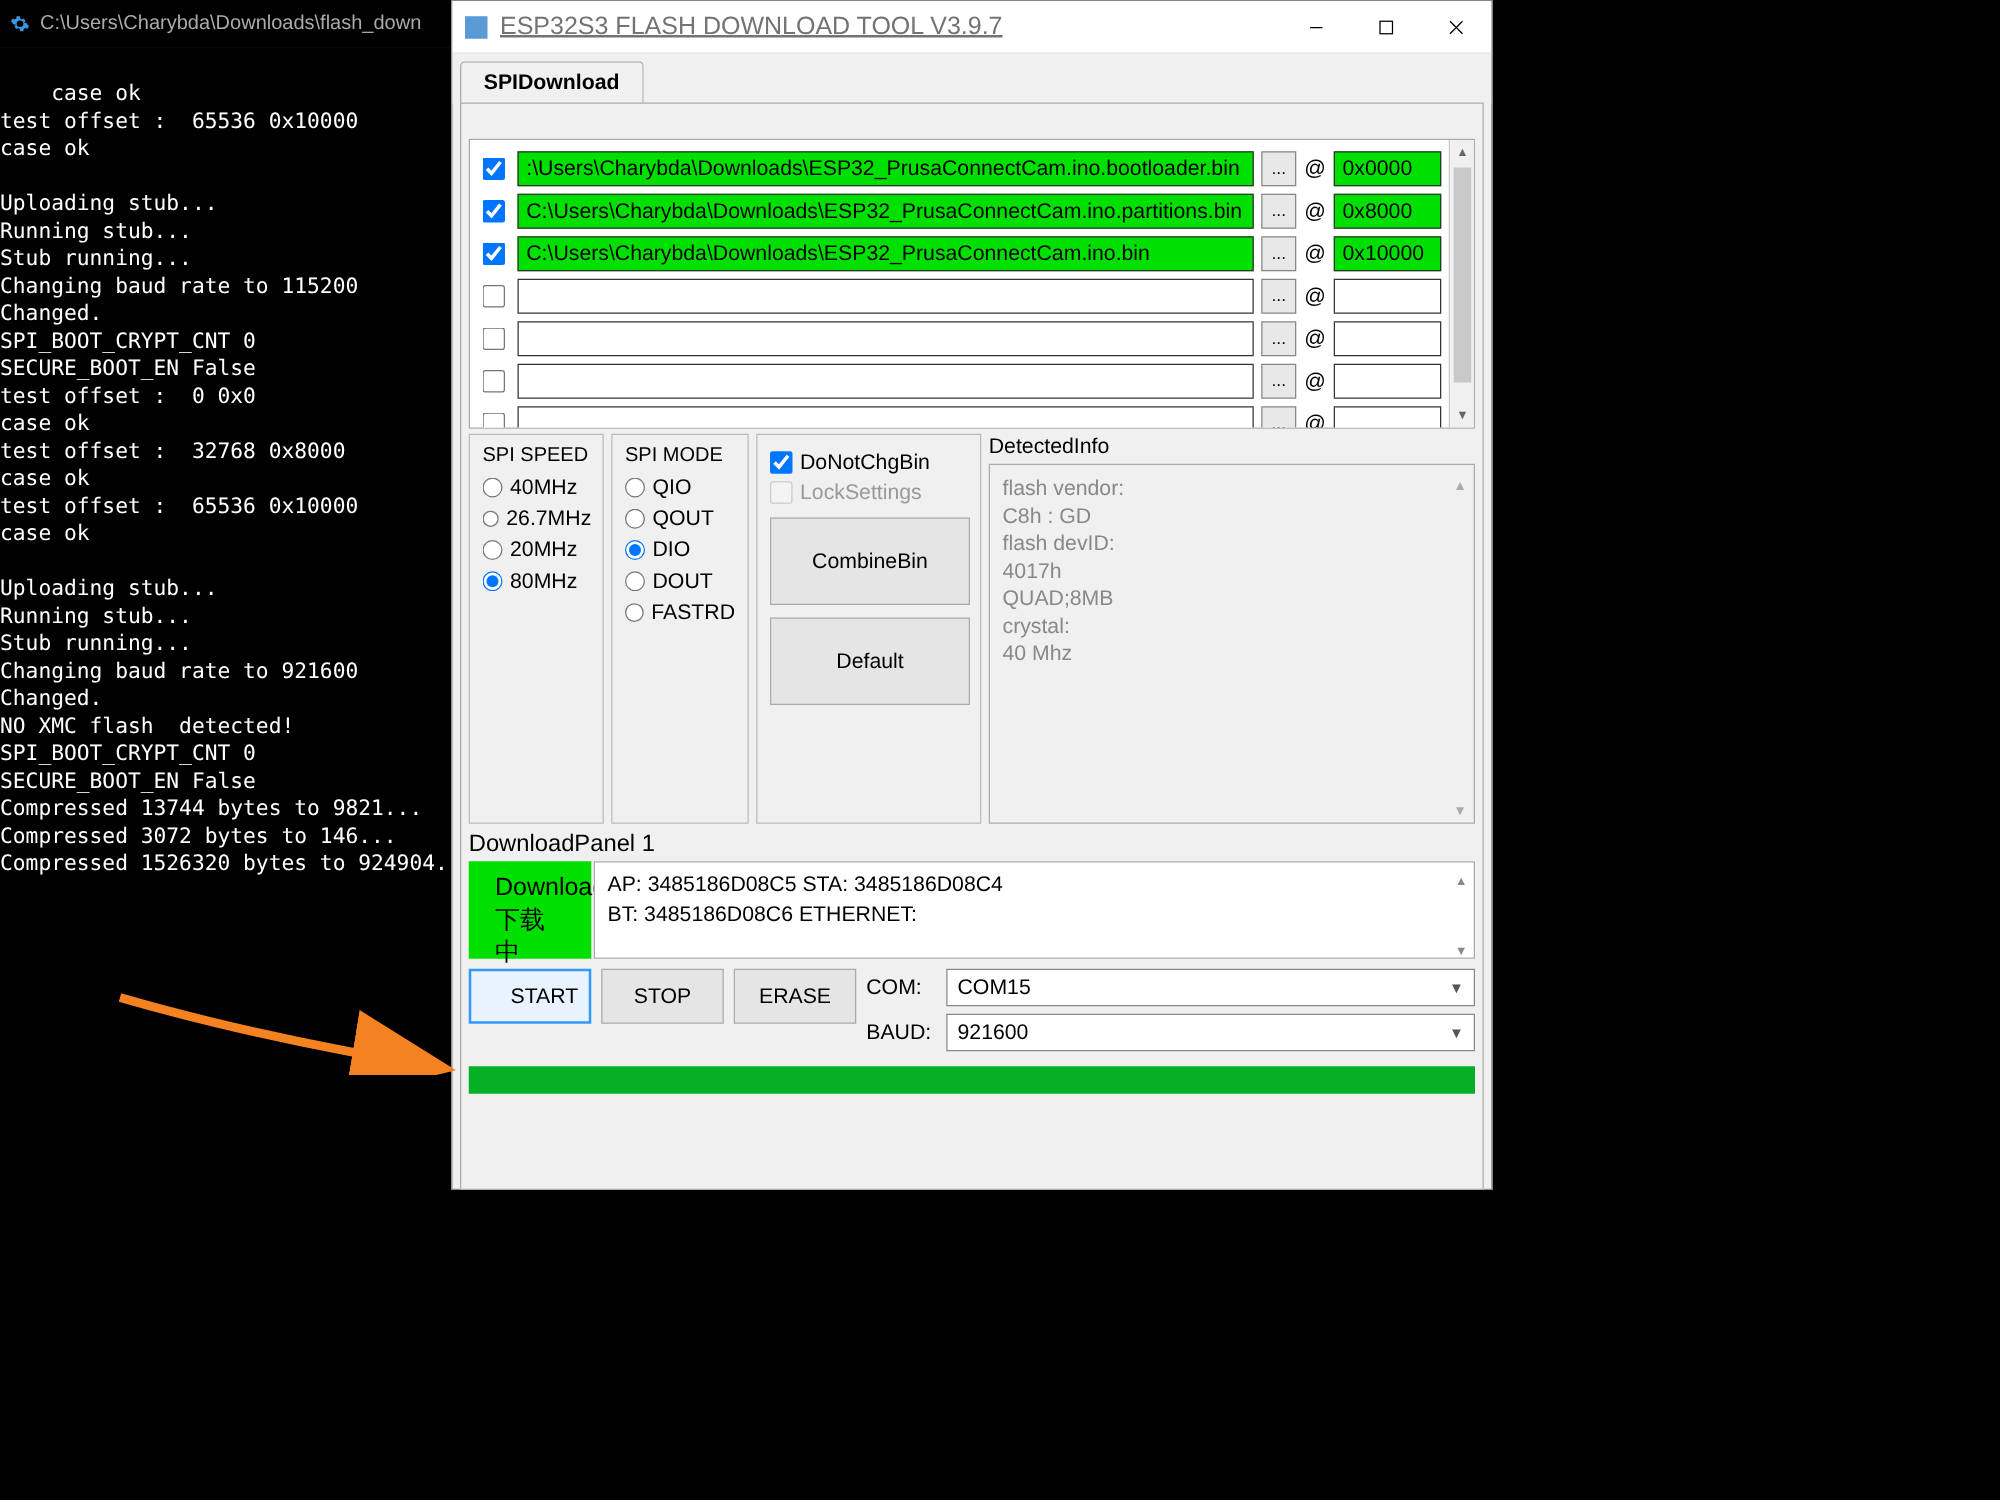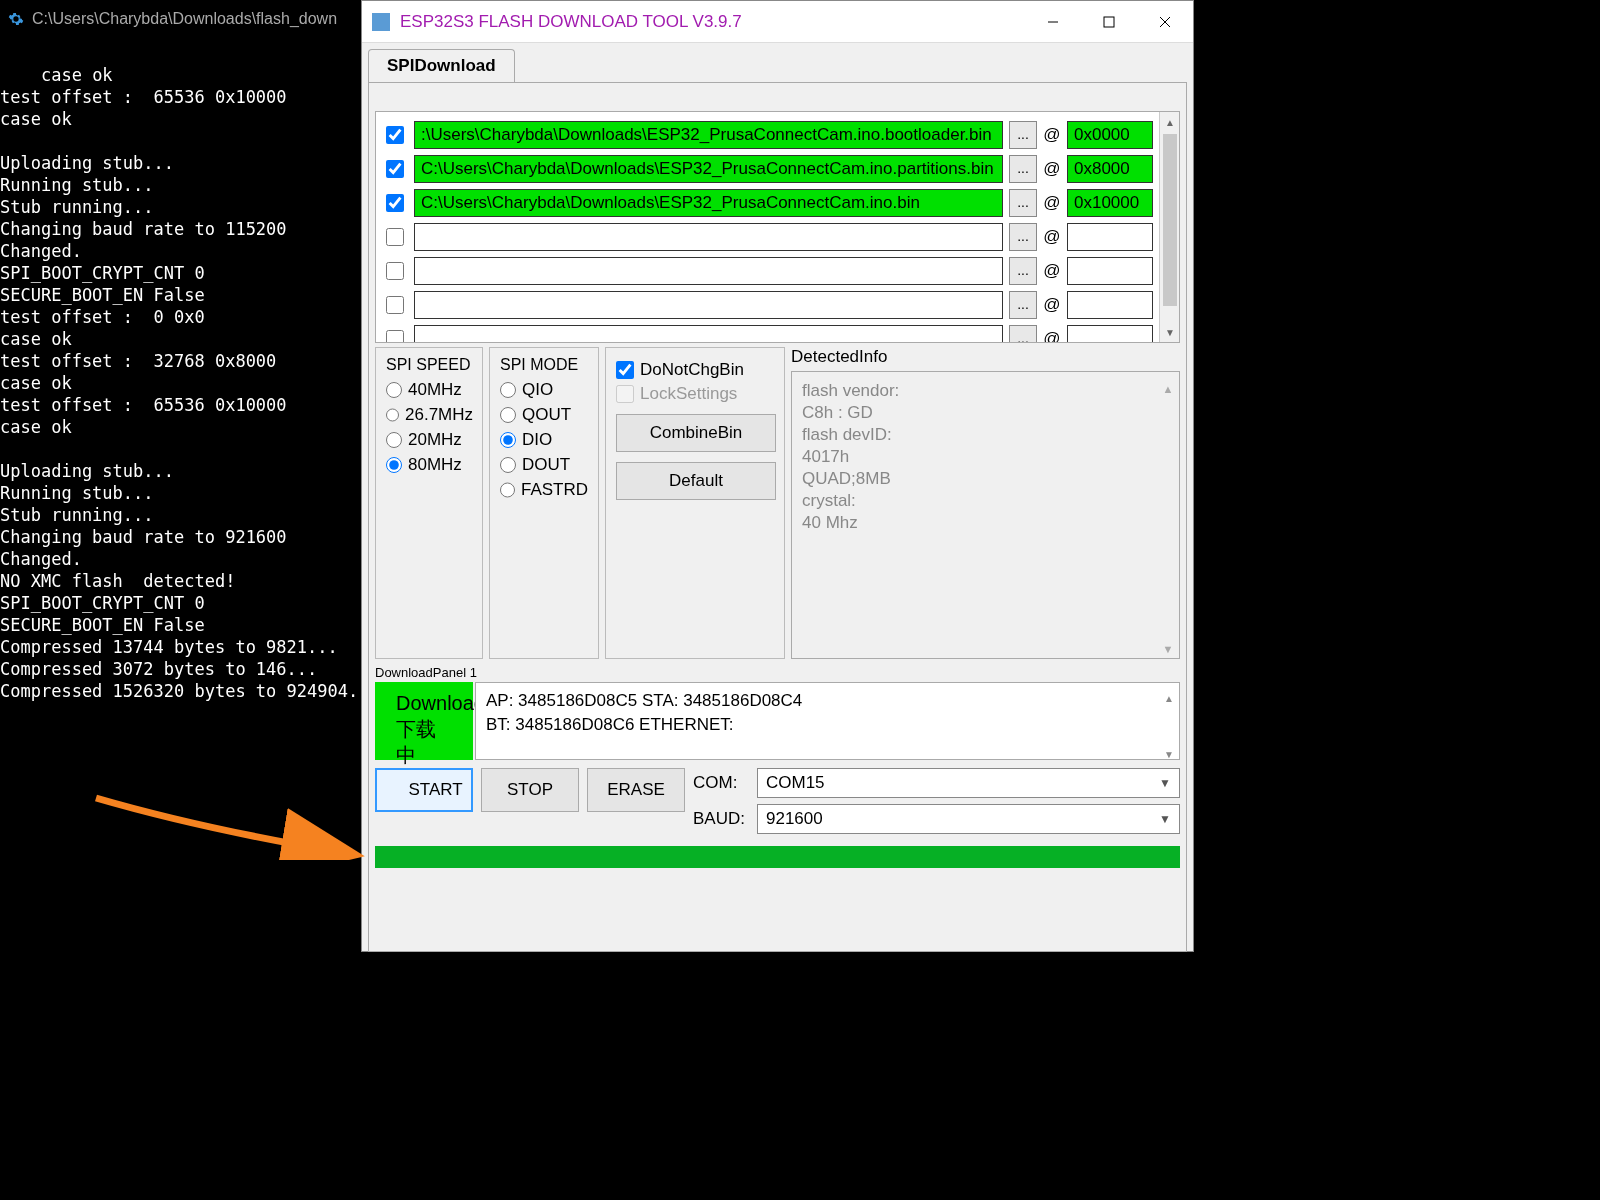--- a/index.html
+++ b/index.html
@@ -78,21 +78,21 @@
   display: flex;
   align-items: center;
   padding-left: 10px;
   border-bottom: 1px solid #ddd;
 }
 .main-icon {
   width: 18px; height: 18px;
   background: #5a9bd5;
   margin-right: 10px;
 }
-.main-title { font-size: 17px; color: #a21caf; }
+.main-title { font-size: 20px; color: #737373; text-decoration: underline; }
 .winbtns { margin-left: auto; display: flex; height: 100%; }
 .winbtn {
   width: 56px; height: 100%;
   display: flex; align-items: center; justify-content: center;
   color: #000;
 }
 .tabs {
   padding: 6px 6px 0 6px;
   background: #f0f0f0;
 }
@@ -210,21 +210,21 @@
 }
 .radio-col input[type=radio] { width: 16px; height: 16px; }
 .check-col label {
   display: flex; align-items: center; gap: 6px;
   font-size: 17px; margin: 4px 0;
 }
 .check-col input[type=checkbox] { width: 18px; height: 18px; }
 .cfg-btn {
   display: block;
   width: 160px;
-  padding: 8px 0;
+  padding: 24px 0;
   margin-top: 10px;
   background: #e5e5e5;
   border: 1px solid #aaa;
   text-align: center;
   font-size: 17px;
 }
 .detected {
   flex: 1;
   position: relative;
 }
@@ -241,21 +241,21 @@
 }
 .detected-arrow {
   position: absolute;
   right: 4px;
   width: 14px; height: 14px;
   color: #aaa;
   font-size: 11px;
   text-align: center;
 }
 
-.dlpanel-title { font-size: 13px; margin: 6px 6px 2px 6px; }
+.dlpanel-title { font-size: 19px; margin: 6px 6px 2px 6px; }
 .dlpanel {
   display: flex;
   margin: 0 6px;
   gap: 2px;
 }
 .dl-status {
   width: 98px; height: 78px;
   background: #00e000;
   color: #000;
   font-size: 20px;

